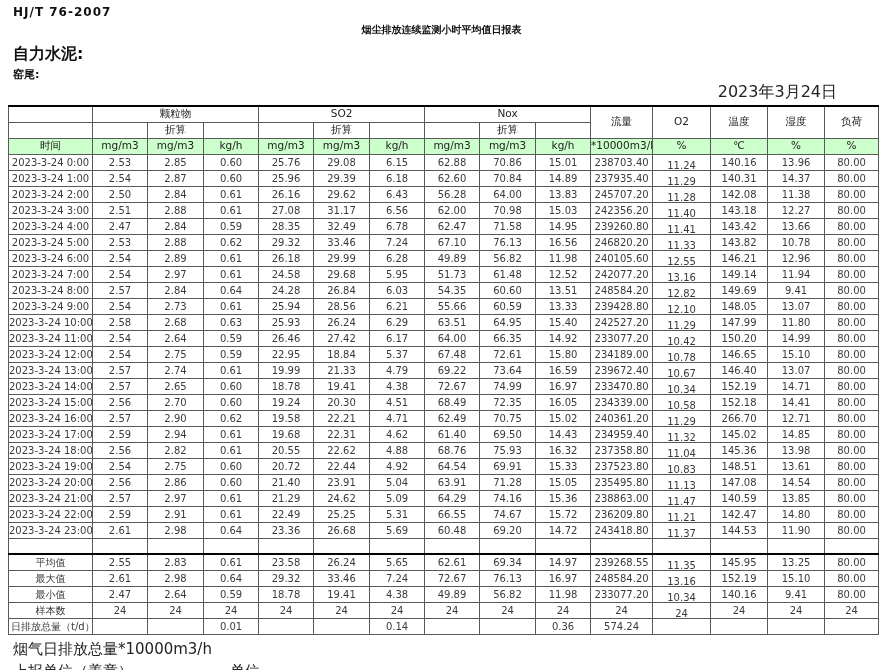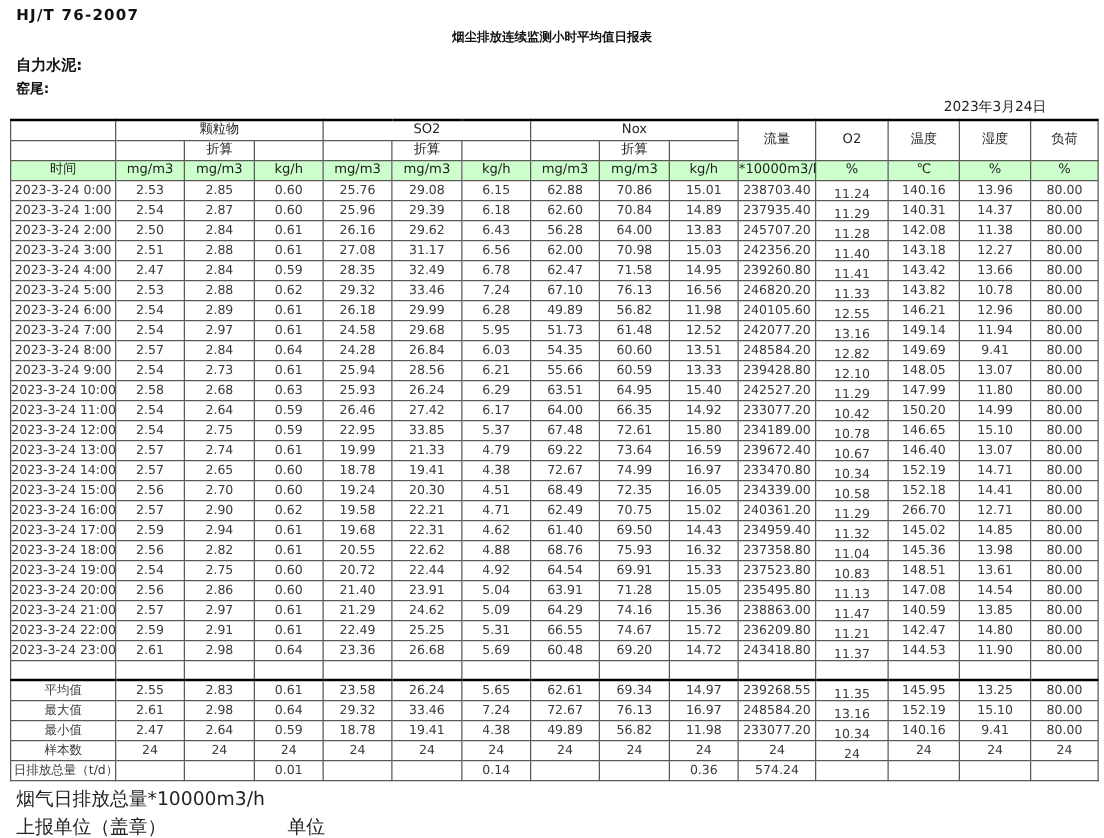--- a/index.html
+++ b/index.html
@@ -3,23 +3,23 @@
 <meta charset="utf-8">
 <style>
   * { box-sizing: border-box; }
   html, body { overflow: hidden; }
   body {
     width: 883px; height: 670px; margin: 0; background: #ffffff;
     font-family: "DejaVu Sans", "Liberation Sans", sans-serif; color: #333;
   }
   .std { margin: 5px 0 0 13px; font-weight: bold; font-size: 12px; color: #111; letter-spacing: 1px; }
   .title { text-align: center; margin-top: 4px; font-weight: bold; font-size: 10px; color: #111; }
-  .company { margin: 7px 0 0 13px; font-weight: bold; font-size: 12px; color: #111; }
+  .company { margin: 7px 0 0 13px; font-weight: bold; font-size: 16px; color: #111; }
   .kiln { margin: 2px 0 0 13px; font-weight: bold; font-size: 11px; color: #111; }
-  .date { width: 867px; margin-left: 8px; text-align: right; padding-right: 38px; font-size: 11px; color: #222; margin-top: 0px; }
+  .date { width: 867px; margin-left: 8px; text-align: right; padding-right: 38px; font-size: 16px; color: #222; margin-top: 0px; }
   table { border-collapse: collapse; table-layout: fixed; width: 867px; margin: 2px 0 0 8px; border-top: 2px solid #000; }
   td {
     border: 1px solid #595959; font-size: 10px; text-align: center;
     padding: 0; height: 16px; line-height: 1.1; overflow: hidden; white-space: nowrap;
   }
   thead td { font-size: 10.5px; color: #222; }
   tr.unit-row td { background: #ccffcc; }
   tbody td { color: #3a3a3a; }
   tr.sep-row td { height: 16px; }
   tr.avg-row td { border-top: 2px solid #000; }
@@ -303,21 +303,21 @@
           <td>150.20</td>
           <td>14.99</td>
           <td>80.00</td>
         </tr>
         <tr>
           <td>2023-3-24 12:00</td>
           <td>2.54</td>
           <td>2.75</td>
           <td>0.59</td>
           <td>22.95</td>
-          <td>33.85</td>
+          <td>18.84</td>
           <td>5.37</td>
           <td>67.48</td>
           <td>72.61</td>
           <td>15.80</td>
           <td>234189.00</td>
           <td><span class="o2-inner">10.78</span></td>
           <td>146.65</td>
           <td>15.10</td>
           <td>80.00</td>
         </tr>

